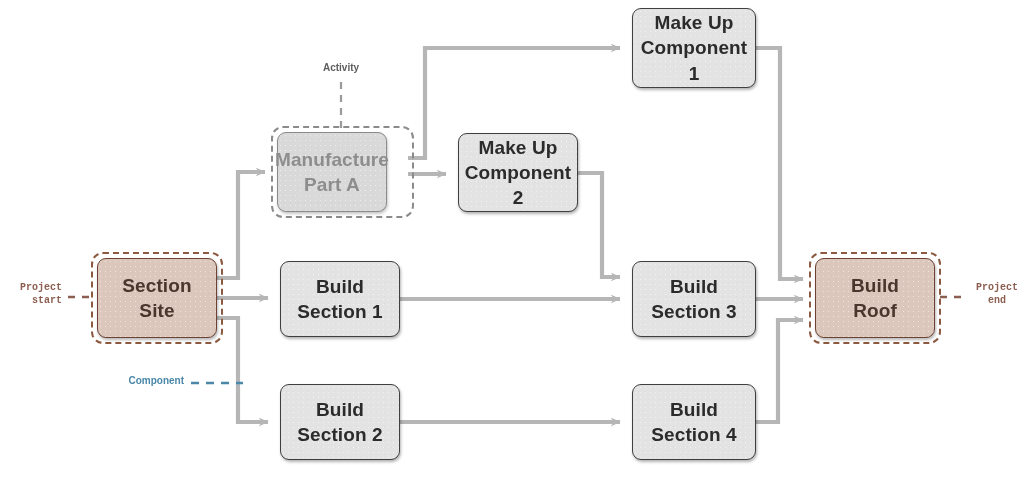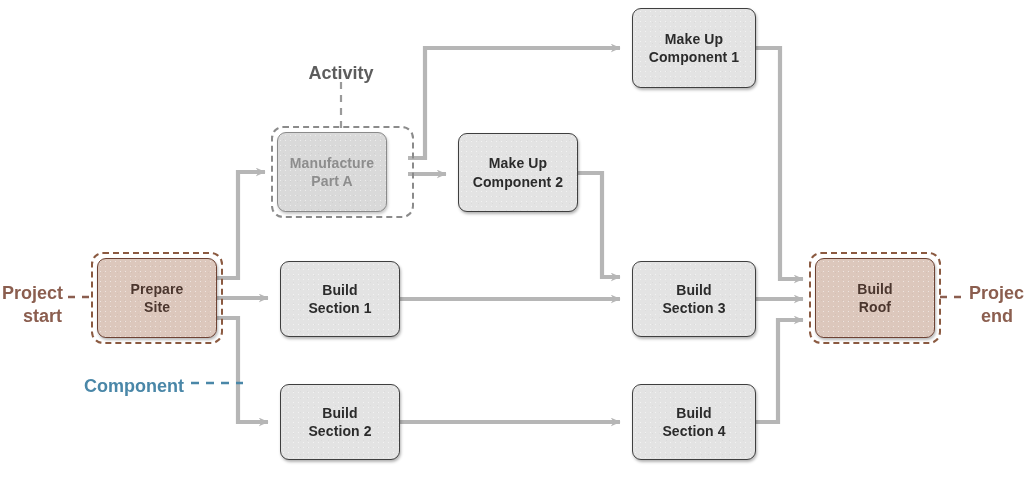--- a/index.html
+++ b/index.html
@@ -27,21 +27,21 @@
 
   
   .node {
     position: absolute;
     box-sizing: border-box;
     border-radius: 9px;
     display: flex;
     align-items: center;
     justify-content: center;
     text-align: center;
-    font-size: 14px;
+    font-size: 19px;
     font-weight: bold;
     line-height: 1.32;
     letter-spacing: .1px;
     z-index: 3;
   }
   .node .lbl { position: relative; z-index: 2; white-space: pre-line; }
 
   
   .node::before {
     content: "";
@@ -87,27 +87,27 @@
     border-radius: 12px;
     z-index: 2;
     pointer-events: none;
   }
   .halo.grey-halo  { border: 2.5px dashed #8b8b8b; }
   .halo.brown-halo { border: 2.5px dashed #8b5a41; }
 
   
   .anno {
     position: absolute;
-    font-size: 18px;
+    font-size: 10px;
     font-weight: bold;
     line-height: 1.25;
     z-index: 4;
     white-space: pre-line;
   }
-  .anno.brown { color: #8b5e4f; }
+  .anno.brown { color: #8b5e4f; font-family: Liberation Mono, monospace; }
   .anno.blue  { color: #4a87a8; }
   .anno.grey  { color: #5d5d5d; }
   .anno.ta-r  { text-align: right; }
   .anno.ta-c  { text-align: center; }
 </style>
 </head>
 <body>
 
 <div id="canvas">
 
@@ -149,21 +149,21 @@
     <path d="M940,297 L966,297" fill="none" stroke="#8b5e4f" stroke-width="2.4" stroke-dasharray="7 7"></path>
 
     <path d="M191,383 L243,383" fill="none" stroke="#4a87a8" stroke-width="2.6" stroke-dasharray="8 7"></path>
   </svg>
 
   <div class="halo brown-halo" style="left:91px; top:252px; width:132px; height:92px;"></div>
   <div class="halo grey-halo" style="left:271px; top:126px; width:143px; height:92px;"></div>
   <div class="halo brown-halo" style="left:809px; top:252px; width:132px; height:92px;"></div>
 
   <div class="node beige" style="left:97px; top:258px; width:120px; height:80px;">
-    <span class="lbl">Prepare
+    <span class="lbl">Section
 Site</span>
   </div>
 
   <div class="node selected" style="left:277px; top:132px; width:110px; height:80px;">
     <span class="lbl">Manufacture
 Part A</span>
   </div>
 
   <div class="node grey" style="left:280px; top:261px; width:120px; height:76px;">
     <span class="lbl">Build

